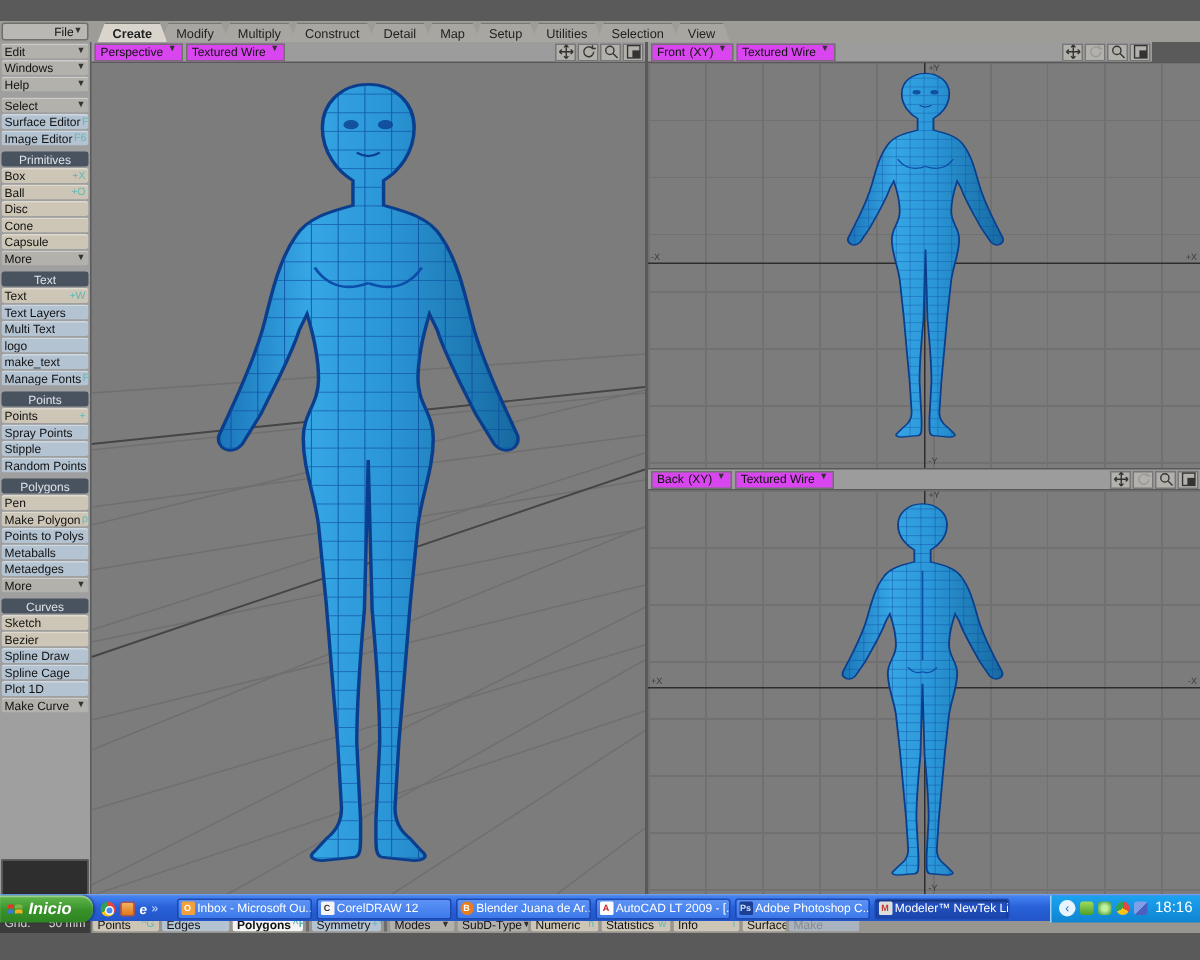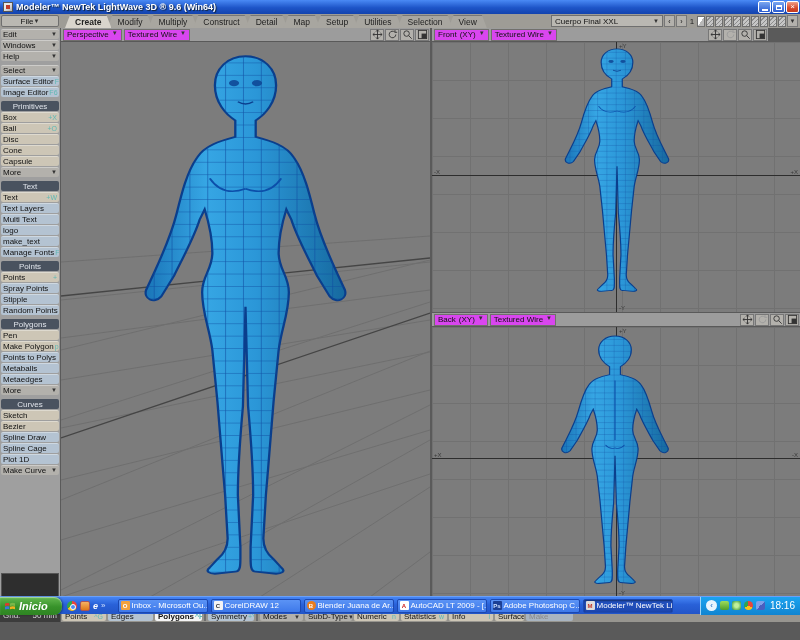--- a/index.html
+++ b/index.html
@@ -12,21 +12,21 @@
 #app-icon::after{content:"";position:absolute;left:2px;top:2px;width:4px;height:4px;background:#c23a2a}
 .title-text{color:#fff;font-weight:bold;font-size:9px;white-space:nowrap;text-shadow:1px 1px 1px #123}
 .win-btns{margin-left:auto;display:flex;gap:1px;padding-right:1px}
 .wbtn{width:13px;height:12px;border-radius:2px;border:1px solid #fff;display:flex;align-items:center;justify-content:center;color:#fff;font-size:8px;line-height:8px}
 .wbtn.blue{background:linear-gradient(#7ba6f0,#2a5bd0)}
 .wbtn.red{background:linear-gradient(#f0a088,#d6492a 60%,#c23a1e)}
 .glyph-min{width:6px;height:2px;background:#fff;margin-top:5px}
 .glyph-restore{width:6px;height:5px;border:1px solid #fff;border-top-width:2px}
 
 #tabrow{left:0;top:14px;width:800px;height:14px;background:#9e9c96;display:flex;align-items:center;z-index:12}
-#file-btn{width:58px;height:12px;margin-left:1px;background:#bab8b2;border:1px solid #6f6f6f;border-radius:2px;display:flex;justify-content:center;align-items:center;padding:0 3px;font-size:8px}
+#file-btn{width:58px;height:12px;margin-left:1px;background:#bab8b2;border:1px solid #6f6f6f;border-radius:2px;display:flex;justify-content:flex-end;align-items:center;padding:0 3px;font-size:8px}
 .dd-arrow{font-size:6px;color:#333}
 #tabs{display:flex;margin-left:6px;height:14px;align-items:flex-end}
 .tab{height:13px;line-height:13px;padding:0 10px;background:#a8a6a0;color:#222;font-size:8.5px;clip-path:polygon(5px 0,calc(100% - 5px) 0,100% 100%,0 100%);margin-right:-4px;border-top:1px solid #777}
 .tab.active{background:#d9d5cd;font-weight:bold;z-index:2}
 #layer-cluster{margin-left:auto;display:flex;align-items:center;gap:1px;padding-right:2px}
 #object-dd{width:112px;height:12px;background:#bab8b2;border:1px solid #6f6f6f;display:flex;justify-content:space-between;align-items:center;padding:0 3px}
 .sq-btn{width:11px;height:12px;background:#b3b1ac;border:1px solid #777;display:flex;align-items:center;justify-content:center;font-size:7px}
 #bank-label{width:8px;text-align:center;color:#222}
 .layer-box{width:8px;height:11px;border:1px solid #6e6e6e;background:repeating-linear-gradient(135deg,#c6c6c6 0 2px,#8d8d8d 2px 3px)}
 .layer-box.sel{background:linear-gradient(to bottom right,#fdfdfd 49%,#b8b8b8 50%)}
@@ -84,74 +84,37 @@
 #tray{margin-left:auto;height:18px;background:linear-gradient(#1ba3f0,#0f84d0);border-left:1px solid #9fd4f5;display:flex;align-items:center;gap:3px;padding:0 5px}
 .tray-chev{width:11px;height:11px;border-radius:50%;background:#e8f4fd;color:#1565c0;font-size:8px;display:flex;align-items:center;justify-content:center}
 .tico{width:9px;height:9px;border-radius:2px}
 #clock{color:#fff;font-size:10px;margin-left:2px}
 </style>
 </head>
 <body>
 
 <div id="root">
 
-  <div id="titlebar" class="abs">
-    <div id="app-icon"></div>
-    <div class="title-text">Modeler™ NewTek LightWave 3D ® 9.6  (Win64)</div>
-    <div class="win-btns">
-      <div class="wbtn blue">
-          <div class="glyph-min"></div>
-        </div>
-      <div class="wbtn blue">
-          <div class="glyph-restore"></div>
-        </div>
-      <div class="wbtn red">
-          <span>×</span>
-        </div>
-    </div>
-  </div>
 
   <div id="tabrow" class="abs">
     <div id="file-btn">
       <span>File</span>
       <span class="dd-arrow">▼</span>
     </div>
     <div id="tabs">
       <div class="tab active">Create</div>
       <div class="tab">Modify</div>
       <div class="tab">Multiply</div>
       <div class="tab">Construct</div>
       <div class="tab">Detail</div>
       <div class="tab">Map</div>
       <div class="tab">Setup</div>
       <div class="tab">Utilities</div>
       <div class="tab">Selection</div>
       <div class="tab">View</div>
-    </div>
-    <div id="layer-cluster">
-      <div id="object-dd">
-        <span>Cuerpo Final XXL</span>
-        <span class="dd-arrow">▼</span>
-      </div>
-      <div class="sq-btn">‹</div>
-      <div class="sq-btn">›</div>
-      <div id="bank-label">1</div>
-      <div class="layer-box sel"></div>
-      <div class="layer-box"></div>
-      <div class="layer-box"></div>
-      <div class="layer-box"></div>
-      <div class="layer-box"></div>
-      <div class="layer-box"></div>
-      <div class="layer-box"></div>
-      <div class="layer-box"></div>
-      <div class="layer-box"></div>
-      <div class="layer-box"></div>
-      <div class="sq-btn">
-          <span class="dd-arrow">▼</span>
-        </div>
     </div>
   </div>
 
   <div id="sidebar" class="abs">
     <div class="sb-btn mnu">
         <span>Edit</span>
         <span class="dd-arrow">▼</span>
       </div>
     <div class="sb-btn mnu">
         <span>Windows</span>

